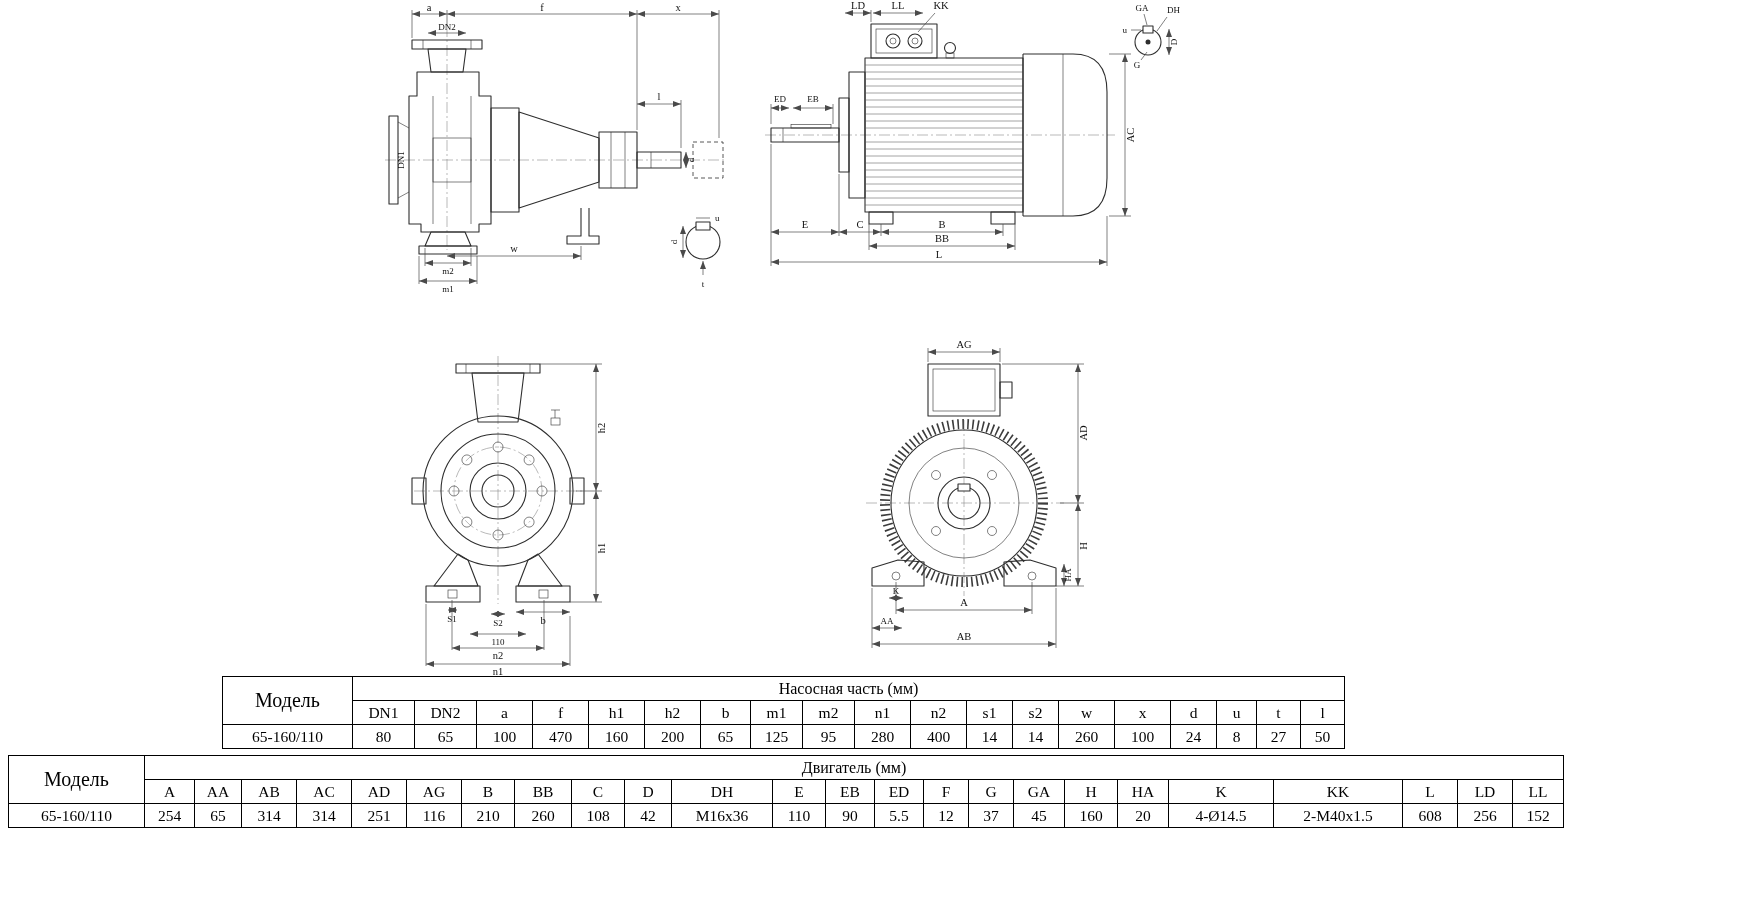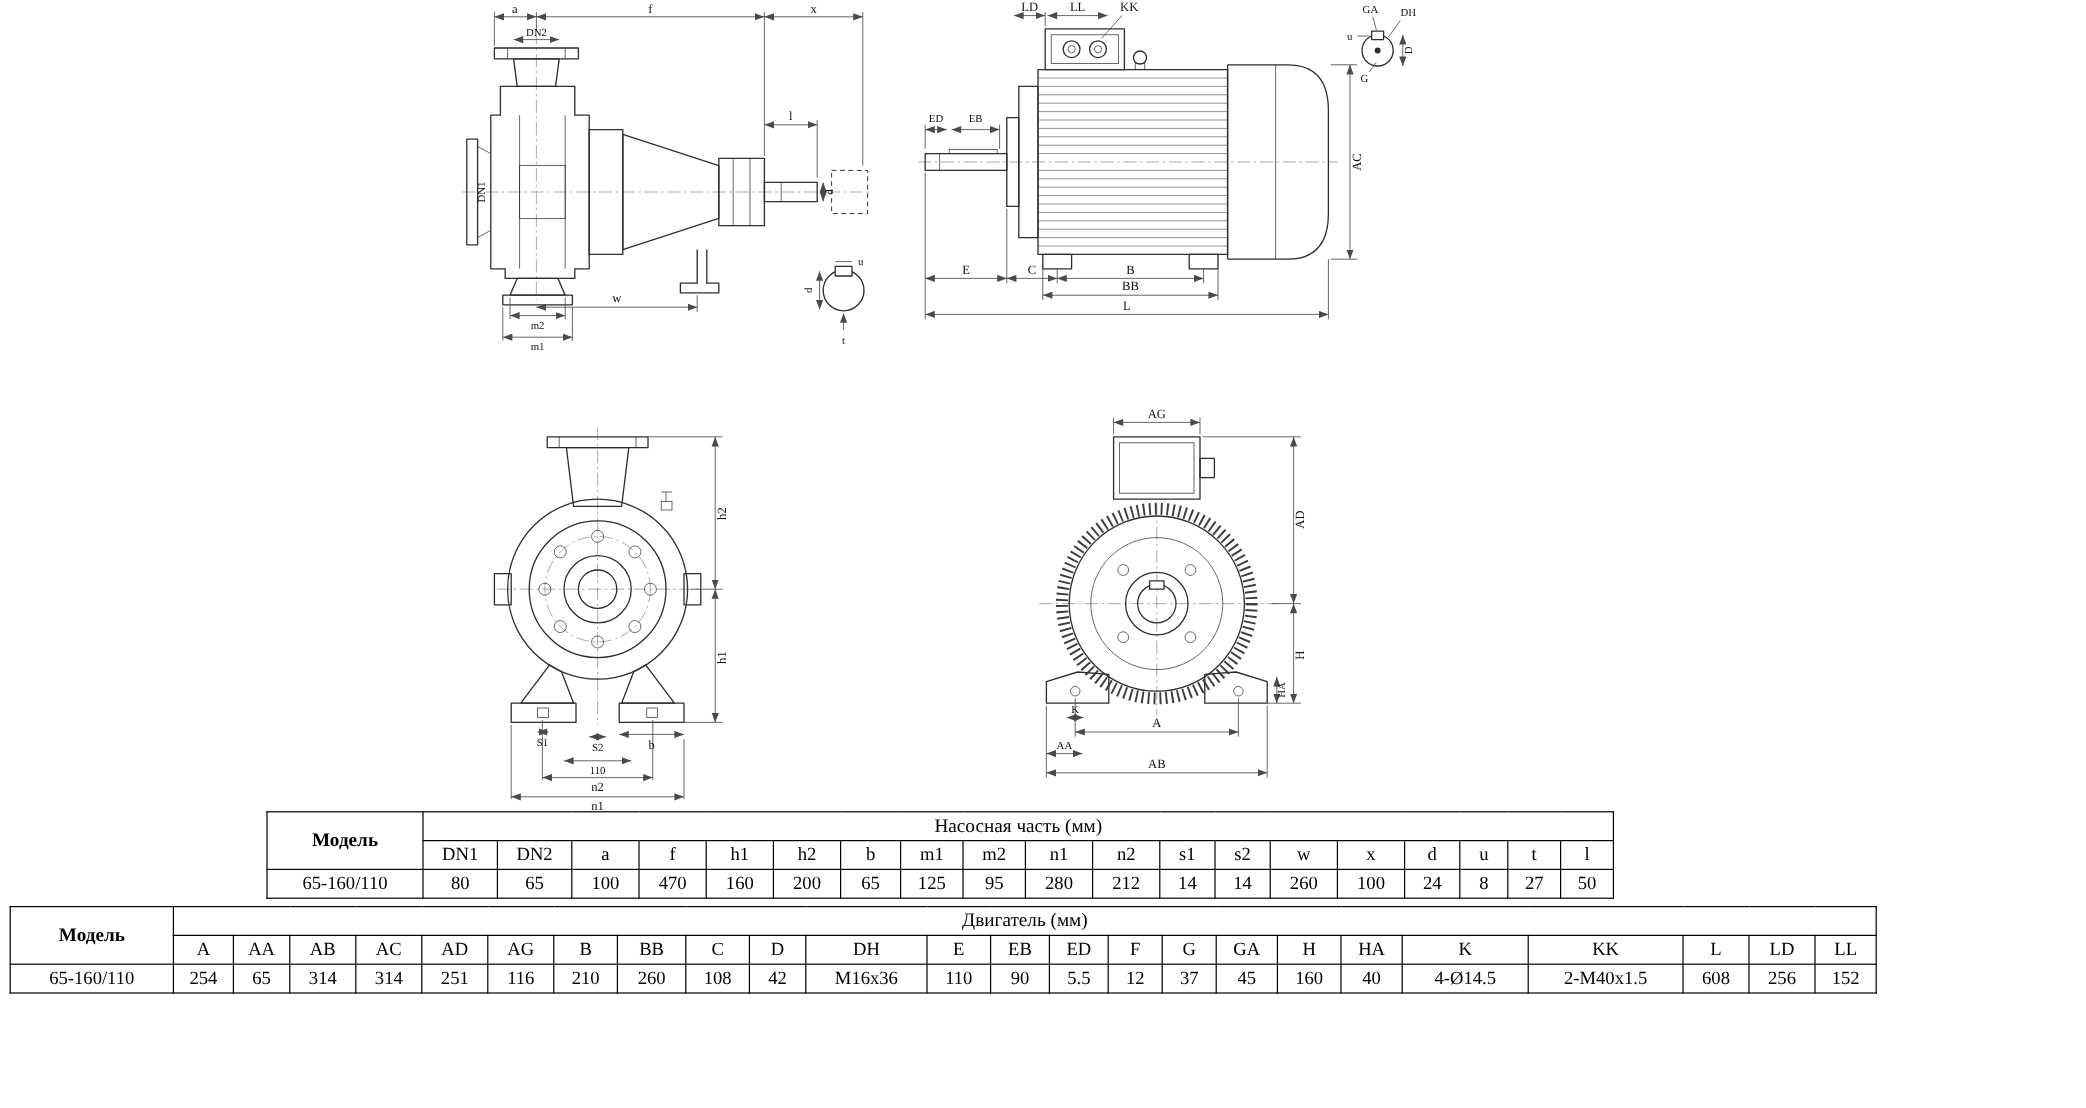--- a/index.html
+++ b/index.html
@@ -15,21 +15,21 @@
   .dim{stroke:#4a4a4a;stroke-width:.7;fill:none;}
   .dsh{stroke:#2e2e2e;stroke-width:.8;fill:none;stroke-dasharray:4 3;}
   .whitefill{fill:#fff;}
   text.lbl{font:10.5px "Liberation Serif",serif;fill:#111;}
   text.lbls{font:9px "Liberation Serif",serif;fill:#111;}
   
   table.spec{border-collapse:collapse;table-layout:fixed;background:#fff;
              font-family:"Liberation Serif",serif;font-size:15.5px;color:#000;}
   table.spec th,table.spec td{border:1px solid #000;text-align:center;vertical-align:middle;
              padding:1px 2px;height:21px;white-space:nowrap;overflow:hidden;}
-  th.model-h{font-weight:bold;font-size:16px;}
+  th.model-h{font-weight:normal;font-size:20px;}
   th.section-h{font-weight:normal;font-size:16px;}
   tr.cols th{font-weight:normal;}
   td{font-weight:normal;}
 </style>
 </head>
 <body>
 
 <div class="page">
 
   <svg width="0" height="0" style="position:absolute">
@@ -396,21 +396,21 @@
       <td>80</td>
       <td>65</td>
       <td>100</td>
       <td>470</td>
       <td>160</td>
       <td>200</td>
       <td>65</td>
       <td>125</td>
       <td>95</td>
       <td>280</td>
-      <td>212</td>
+      <td>400</td>
       <td>14</td>
       <td>14</td>
       <td>260</td>
       <td>100</td>
       <td>24</td>
       <td>8</td>
       <td>27</td>
       <td>50</td>
     </tr>
   </tbody>
@@ -488,21 +488,21 @@
       <td>108</td>
       <td>42</td>
       <td>M16x36</td>
       <td>110</td>
       <td>90</td>
       <td>5.5</td>
       <td>12</td>
       <td>37</td>
       <td>45</td>
       <td>160</td>
-      <td>40</td>
+      <td>20</td>
       <td>4-Ø14.5</td>
       <td>2-M40x1.5</td>
       <td>608</td>
       <td>256</td>
       <td>152</td>
     </tr>
   </tbody>
     </table>
 
 </div>

